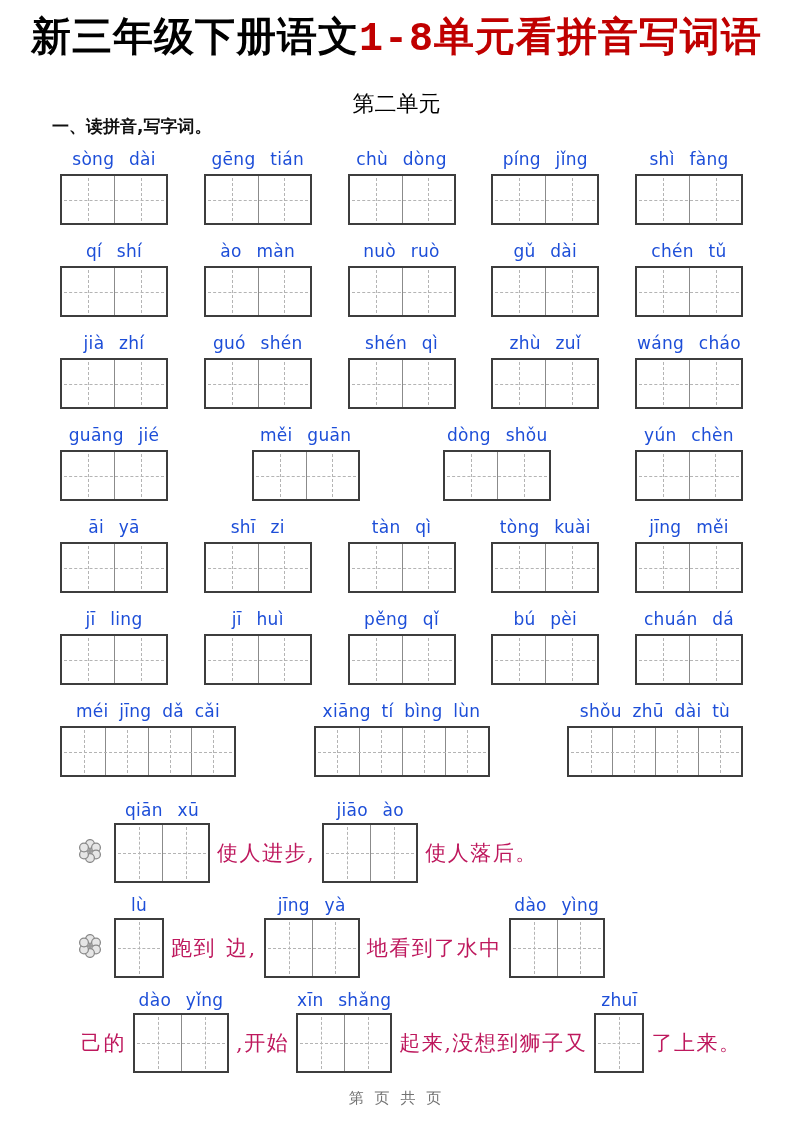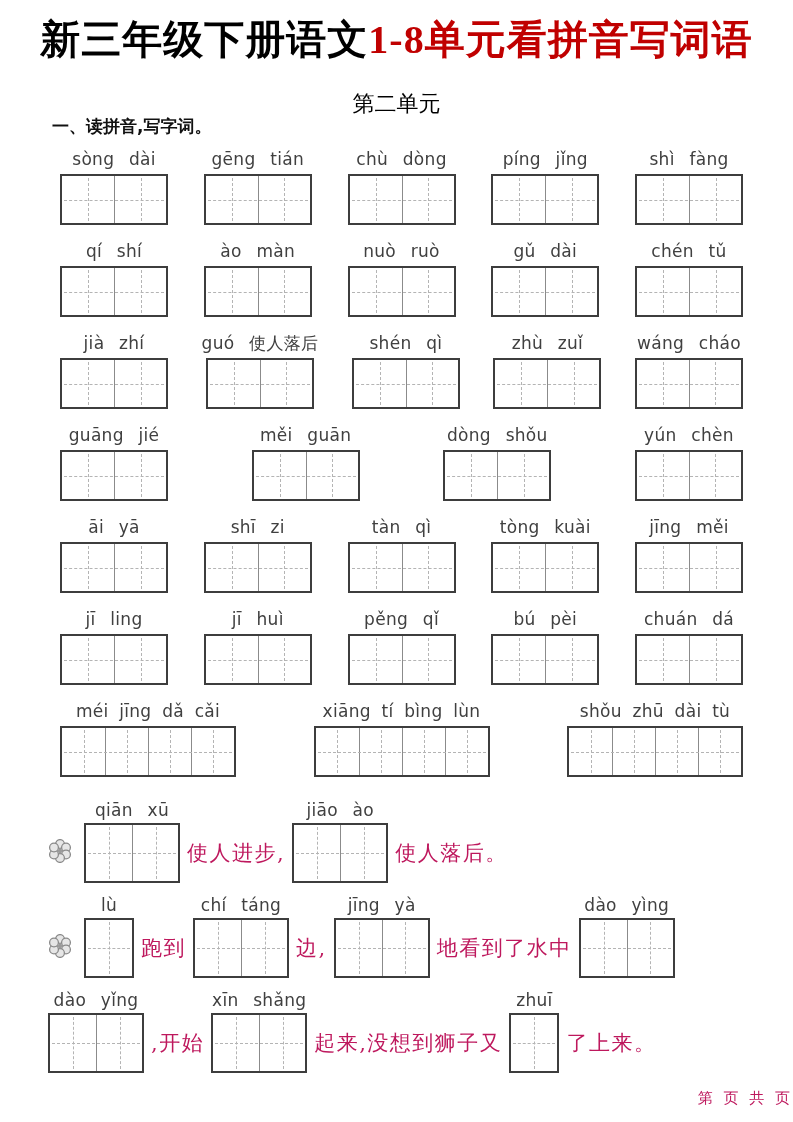--- a/index.html
+++ b/index.html
@@ -8,21 +8,21 @@
     width: 793px; height: 1122px;
     background: #ffffff;
     font-family: "DejaVu Sans", sans-serif;
     overflow: hidden;
     position: relative;
   }
   
   .title-line {
     text-align: center;
     padding-top: 12px;
-    font-family: Liberation Serif, serif;
+    font-family: Liberation Mono, monospace;
     font-weight: 700;
     font-size: 40px;
     line-height: 56px;
     letter-spacing: 1px;
     white-space: nowrap;
   }
   .title-black { color: #000000; }
   .title-red { color: #c00000; }
   
   .section-title {
@@ -44,21 +44,21 @@
   
   .word-rows { padding: 0 50px 0 60px; }
   .word-row {
     display: flex;
     justify-content: space-between;
     margin-bottom: 11px;
   }
   .word-group { display: flex; flex-direction: column; align-items: center; }
   .pinyin {
     font-size: 17px;
-    color: #404040;
+    color: #1d4ed8;
     height: 30px;
     display: flex;
     align-items: center;
     justify-content: center;
     word-spacing: 9px;
     letter-spacing: 0.3px;
     white-space: nowrap;
   }
   .pinyin.tight { word-spacing: 5px; }
   .pinyin.sent { height: 26px; }
@@ -80,41 +80,41 @@
   .cell::before {              
     content: '';
     position: absolute;
     top: 2px; bottom: 2px; left: 50%;
     border-left: 1px dashed #b4b4b4;
   }
   .grid.word .cell  { width: 52px; height: 47px; }
   .grid.word4 .cell { width: 43px; height: 47px; }
   .grid.sent .cell  { width: 46px; height: 56px; }
   
-  .sentences { padding-left: 48px; margin-top: 20px; text-align: right; }
+  .sentences { padding-left: 78px; margin-top: 20px; text-align: right; }
   .sentence { display: flex; align-items: flex-start; margin-bottom: 9px; }
   .sent-item { display: flex; flex-direction: column; align-items: center; margin-right: 4px; }
   .sent-body { height: 60px; display: flex; align-items: center; }
   .sent-text {
     font-family: "DejaVu Serif", serif;
     font-size: 21px;
     color: #be185d;
     letter-spacing: 1.5px;
     padding: 0 3px;
     white-space: nowrap;
   }
   .flower-wrap { margin-right: 8px; }
   
   .footer {
     position: absolute;
     left: 0; right: 0;
     bottom: 14px;
-    text-align: right;
+    text-align: center;
     font-size: 15px;
-    color: #be185d;
+    color: #737373;
     letter-spacing: 3px;
     font-family: "DejaVu Serif", serif;
   }
 </style>
 </head>
 <body>
 
 <div class="title-line">
   <span class="title-black">新三年级下册语文</span><span class="title-red" style="color: rgb(192, 0, 0);">1-8单元看拼音写词语</span>
 </div>
@@ -200,21 +200,21 @@
     </div>
     <div class="word-row">
       <div class="word-group">
         <div class="pinyin">jià zhí</div>
         <div class="grid word">
           <div class="cell"></div>
           <div class="cell"></div>
         </div>
       </div>
       <div class="word-group">
-        <div class="pinyin">guó 使人落后</div>
+        <div class="pinyin">guó shén</div>
         <div class="grid word">
           <div class="cell"></div>
           <div class="cell"></div>
         </div>
       </div>
       <div class="word-group">
         <div class="pinyin">shén qì</div>
         <div class="grid word">
           <div class="cell"></div>
           <div class="cell"></div>
@@ -440,29 +440,20 @@
           </div>
         </div>
       </div>
       <div class="sent-item">
         <div class="pinyin sent"></div>
         <div class="sent-body">
           <div class="sent-text">跑到</div>
         </div>
       </div>
       <div class="sent-item">
-        <div class="pinyin sent">chí táng</div>
-        <div class="sent-body">
-          <div class="grid sent">
-            <div class="cell"></div>
-            <div class="cell"></div>
-          </div>
-        </div>
-      </div>
-      <div class="sent-item">
         <div class="pinyin sent"></div>
         <div class="sent-body">
           <div class="sent-text">边,</div>
         </div>
       </div>
       <div class="sent-item">
         <div class="pinyin sent">jīng yà</div>
         <div class="sent-body">
           <div class="grid sent">
             <div class="cell"></div>
@@ -481,20 +472,26 @@
         <div class="sent-body">
           <div class="grid sent">
             <div class="cell"></div>
             <div class="cell"></div>
           </div>
         </div>
       </div>
     </div>
     <div class="sentence">
       <div class="sent-item">
+        <div class="pinyin sent"></div>
+        <div class="sent-body">
+          <div class="sent-text">己的</div>
+        </div>
+      </div>
+      <div class="sent-item">
         <div class="pinyin sent">dào yǐng</div>
         <div class="sent-body">
           <div class="grid sent">
             <div class="cell"></div>
             <div class="cell"></div>
           </div>
         </div>
       </div>
       <div class="sent-item">
         <div class="pinyin sent"></div>

